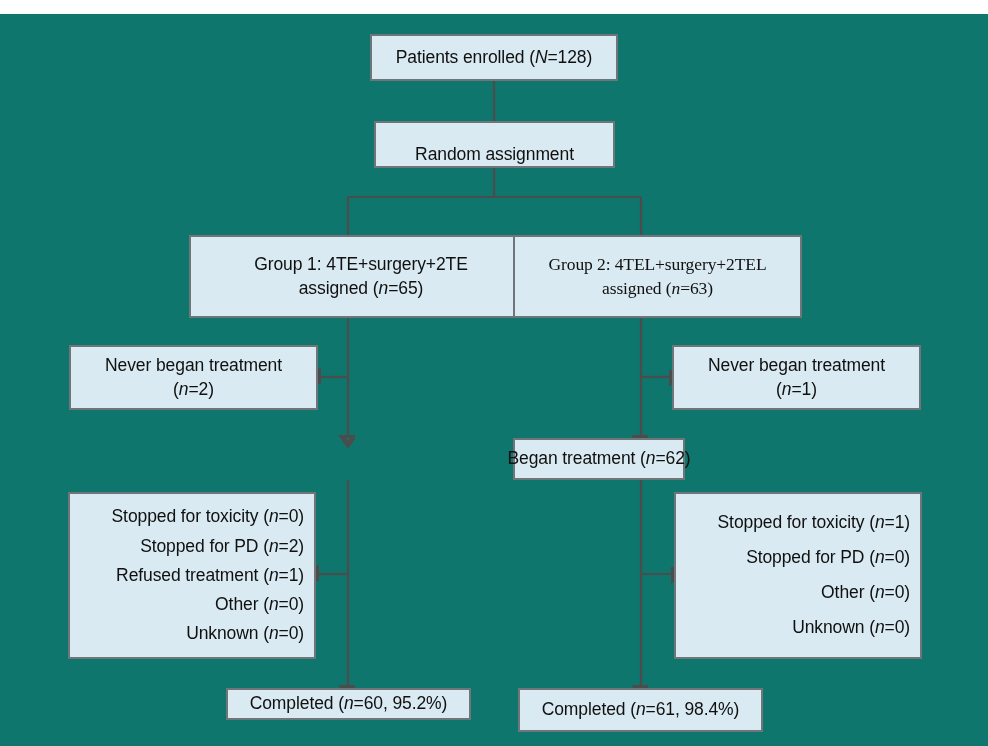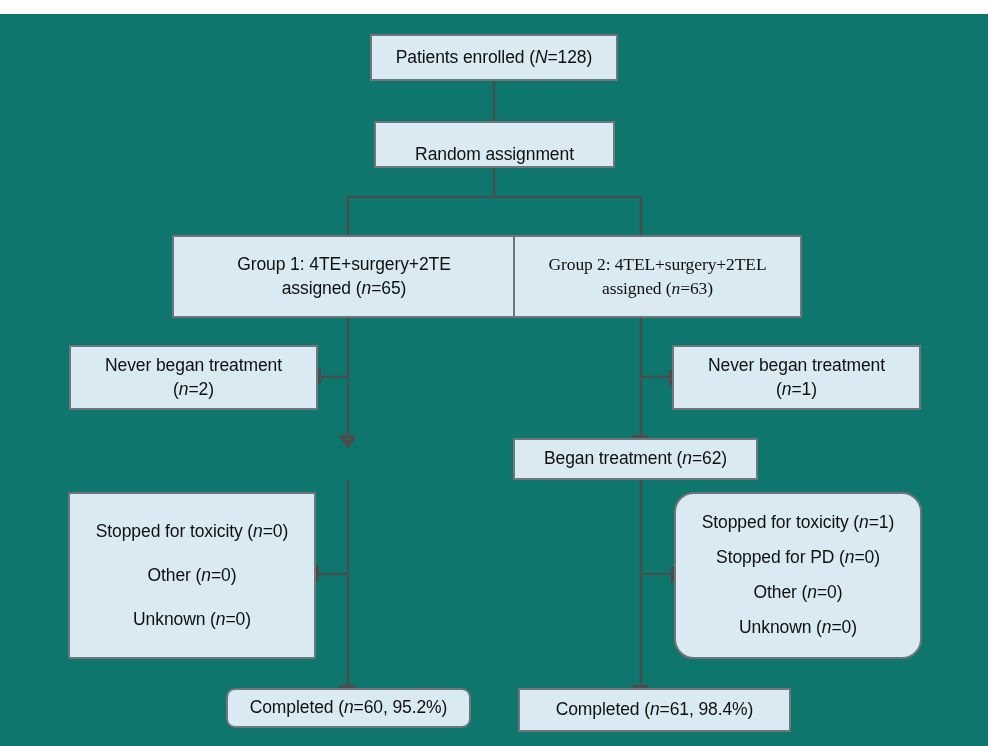--- a/index.html
+++ b/index.html
@@ -55,20 +55,21 @@
     letter-spacing: -0.1px;
   }
   .node .line {
     display: block;
     white-space: nowrap;
   }
   
   .node.reasons {
     justify-content: space-evenly;
     padding: 7px 10px;
+    align-items: flex-end;
   }
   .node.reasons .line {
     padding: 1.5px 0;
   }
   em.var {
     font-style: italic;
   }
 </style>
 </head>
 <body>
@@ -113,59 +114,61 @@
   </svg>
 
   <div class="node" style="left:370px; top:20px; width:248px; height:47px;">
     <span class="line">Patients enrolled (<em class="var">N</em>=128)</span>
   </div>
 
   <div class="node" style="left:374px; top:107px; width:241px; height:47px;justify-content:flex-end;">
     <span class="line">Random assignment</span>
   </div>
 
-  <div class="node" style="left:172px; top:221px; width:344px; height:83px;">
+  <div class="node" style="left:189px; top:221px; width:344px; height:83px;">
     <span class="line">Group 1: 4TE+surgery+2TE</span>
     <span class="line">assigned (<em class="var">n</em>=65)</span>
   </div>
 
   <div class="node" style="left:513px; top:221px; width:289px; height:83px;font-family:Liberation Serif, serif;">
     <span class="line">Group 2: 4TEL+surgery+2TEL</span>
     <span class="line">assigned (<em class="var">n</em>=63)</span>
   </div>
 
   <div class="node" style="left:69px; top:331px; width:249px; height:65px;">
     <span class="line">Never began treatment</span>
     <span class="line">(<em class="var">n</em>=2)</span>
   </div>
 
   <div class="node" style="left:672px; top:331px; width:249px; height:65px;">
     <span class="line">Never began treatment</span>
     <span class="line">(<em class="var">n</em>=1)</span>
   </div>
 
 
-  <div class="node" style="left:513px; top:424px; width:245px; height:42px;">
+  <div class="node" style="left:513px; top:424px; width:172px; height:42px;">
     <span class="line">Began treatment (<em class="var">n</em>=62)</span>
   </div>
 
   <div class="node reasons" style="left:68px; top:478px; width:248px; height:167px;">
     <span class="line">Stopped for toxicity (<em class="var">n</em>=0)</span>
+    <span class="line">Stopped for PD (<em class="var">n</em>=2)</span>
+    <span class="line">Refused treatment (<em class="var">n</em>=1)</span>
     <span class="line">Other (<em class="var">n</em>=0)</span>
     <span class="line">Unknown (<em class="var">n</em>=0)</span>
   </div>
 
-  <div class="node reasons" style="left:674px; top:478px; width:248px; height:167px;border-radius:20px;">
+  <div class="node reasons" style="left:674px; top:478px; width:248px; height:167px;">
     <span class="line">Stopped for toxicity (<em class="var">n</em>=1)</span>
     <span class="line">Stopped for PD (<em class="var">n</em>=0)</span>
     <span class="line">Other (<em class="var">n</em>=0)</span>
     <span class="line">Unknown (<em class="var">n</em>=0)</span>
   </div>
 
-  <div class="node" style="left:226px; top:674px; width:245px; height:40px;border-radius:9px;">
+  <div class="node" style="left:226px; top:674px; width:245px; height:32px;">
     <span class="line">Completed (<em class="var">n</em>=60, 95.2%)</span>
   </div>
 
-  <div class="node" style="left:518px; top:674px; width:273px; height:44px;">
+  <div class="node" style="left:518px; top:674px; width:245px; height:44px;">
     <span class="line">Completed (<em class="var">n</em>=61, 98.4%)</span>
   </div>
 
 </div>
 
 </body></html>

